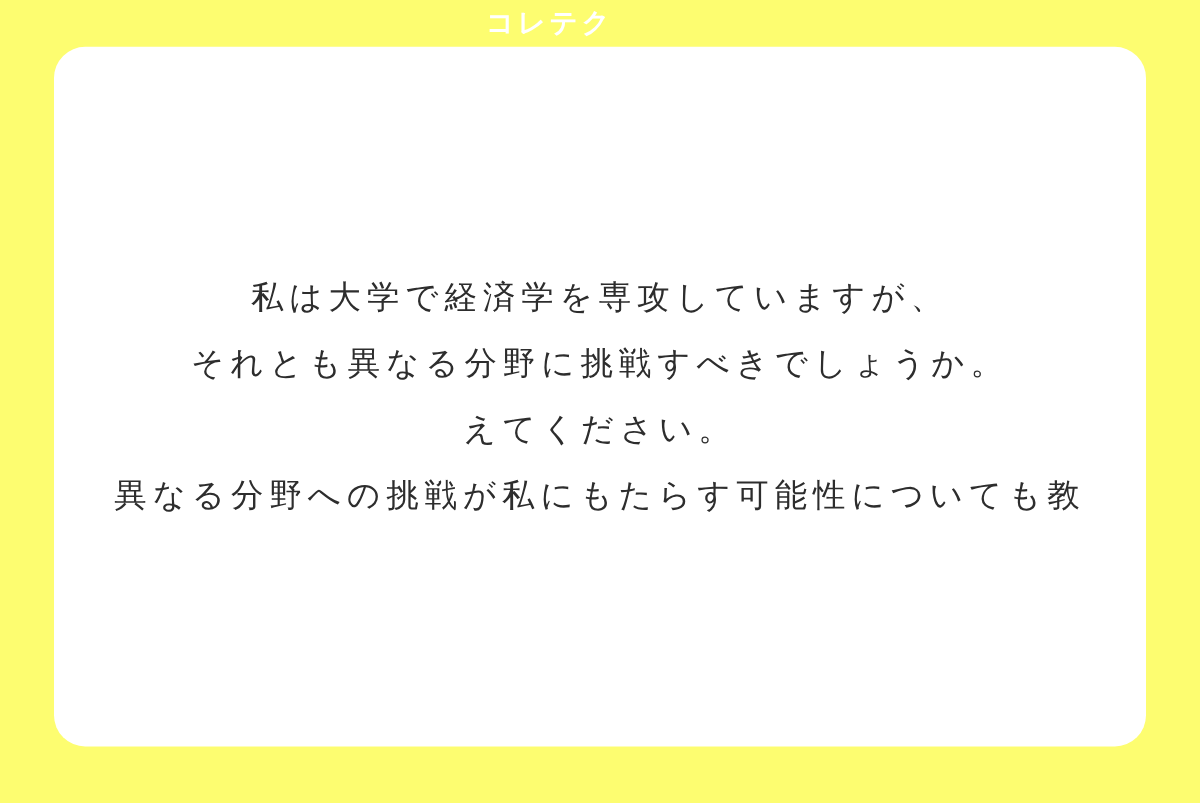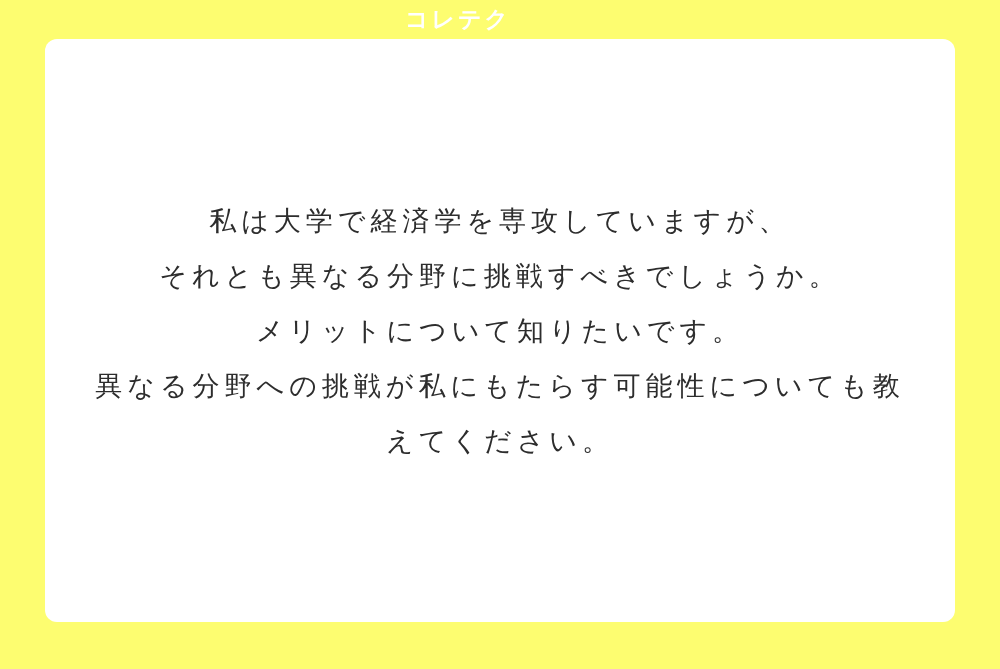--- a/index.html
+++ b/index.html
@@ -32,25 +32,26 @@
     cursor:pointer;
     user-select:none;
   }
   .card{
     position:absolute;
     left:45px;
     top:39px;
     width:910px;
     height:583px;
     background:var(--card);
-    border-radius:12px;
+    border-radius:26px;
     display:flex;
     flex-direction:column;
     align-items:center;
     justify-content:center;
+    font-family:Liberation Serif, serif;
   }
   .message{
     width:100%;
     text-align:center;
   }
   .message .line{
     font-size:27px;
     line-height:55px;
     letter-spacing:5px;
     color:var(--text);
@@ -60,17 +61,16 @@
 </style>
 </head>
 <body>
 
 <div class="site-title">コレテク</div>
 
 <div class="card">
   <div class="message">
     <div class="line">私は大学で経済学を専攻していますが、</div>
     <div class="line">それとも異なる分野に挑戦すべきでしょうか。</div>
-    <div class="line">メリットについて知りたいです。</div>
+    <div class="line">えてください。</div>
     <div class="line">異なる分野への挑戦が私にもたらす可能性についても教</div>
-    <div class="line">えてください。</div>
   </div>
 </div>
 
 </body></html>

